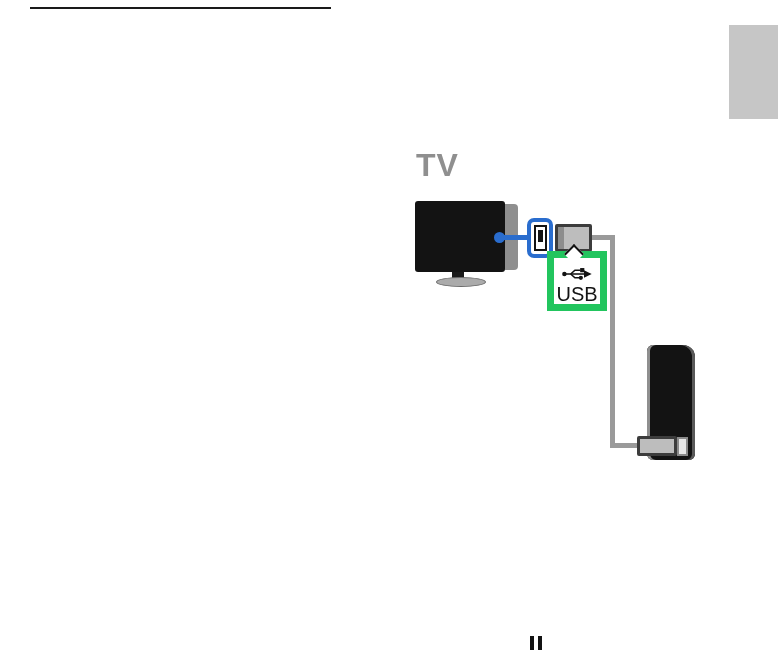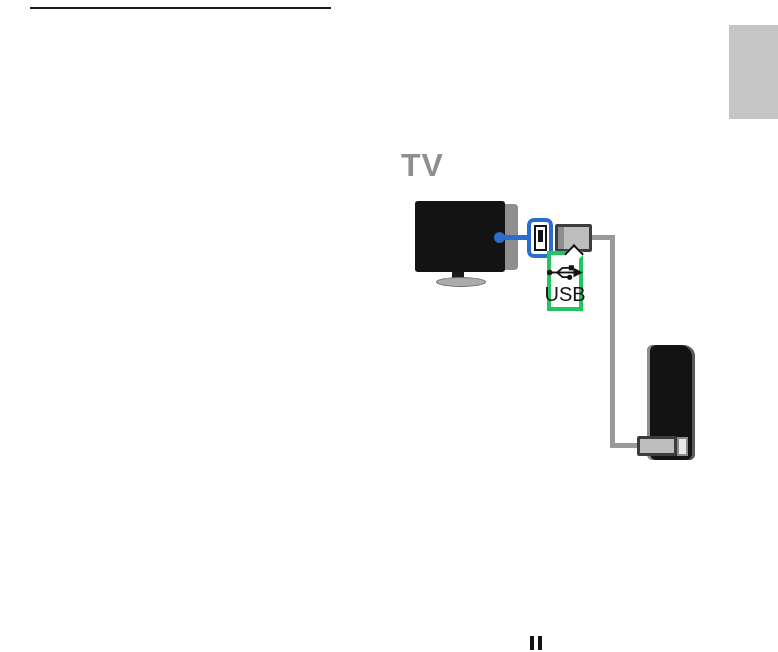--- a/index.html
+++ b/index.html
@@ -13,21 +13,21 @@
   .abs { position:absolute; }
 
   
   .top-rule { left:30px; top:7px; width:301px; height:2px; background:#1a1a1a; }
 
   
   .section-tab { left:729px; top:25px; width:49px; height:94px; background:#c6c6c6; }
 
   
   .tv-label {
-    left:401px; top:148px;
+    left:416px; top:148px;
     font-size:32px; font-weight:bold; letter-spacing:1px;
     color:#8f8f8f; line-height:1.1;
   }
 
   
   .tv-screen { left:415px; top:201px; width:90px; height:71px; background:#131313; border-radius:3px; }
   .tv-edge   { left:505px; top:204px; width:13px; height:66px; background:#8f8f8f; border-radius:0 4px 4px 0; }
   .tv-neck   { left:452px; top:272px; width:12px; height:7px;  background:#1a1a1a; }
   .tv-base   { left:436px; top:277px; width:50px; height:10px; background:#ababab; border:1px solid #6b6b6b; border-radius:50%; box-sizing:border-box; }
 
@@ -58,22 +58,22 @@
   .usb-plug-tip { position:absolute; left:0; top:0; width:6px; height:100%; background:#8d8d8d; }
 
   
   .cable { background:#9a9a9a; }
   .cable-h1 { left:591px; top:235px; width:24px; height:5px; }
   .cable-v  { left:610px; top:235px; width:5px;  height:213px; }
   .cable-h2 { left:610px; top:443px; width:32px; height:5px; }
 
   
   .usb-box {
-    left:547px; top:251px; width:36px; height:60px;
-    border:4px solid #22c55e; background:#ffffff; box-sizing:border-box;
+    left:547px; top:251px; width:60px; height:60px;
+    border:7px solid #22c55e; background:#ffffff; box-sizing:border-box;
     display:flex; flex-direction:column; align-items:center;
     z-index:2;
   }
   .usb-box-apex {
     left:567px; top:247px; width:12px; height:12px;
     background:#ffffff;
     border-top:2px solid #131313; border-left:2px solid #131313;
     transform:rotate(45deg);
     z-index:3;
   }

